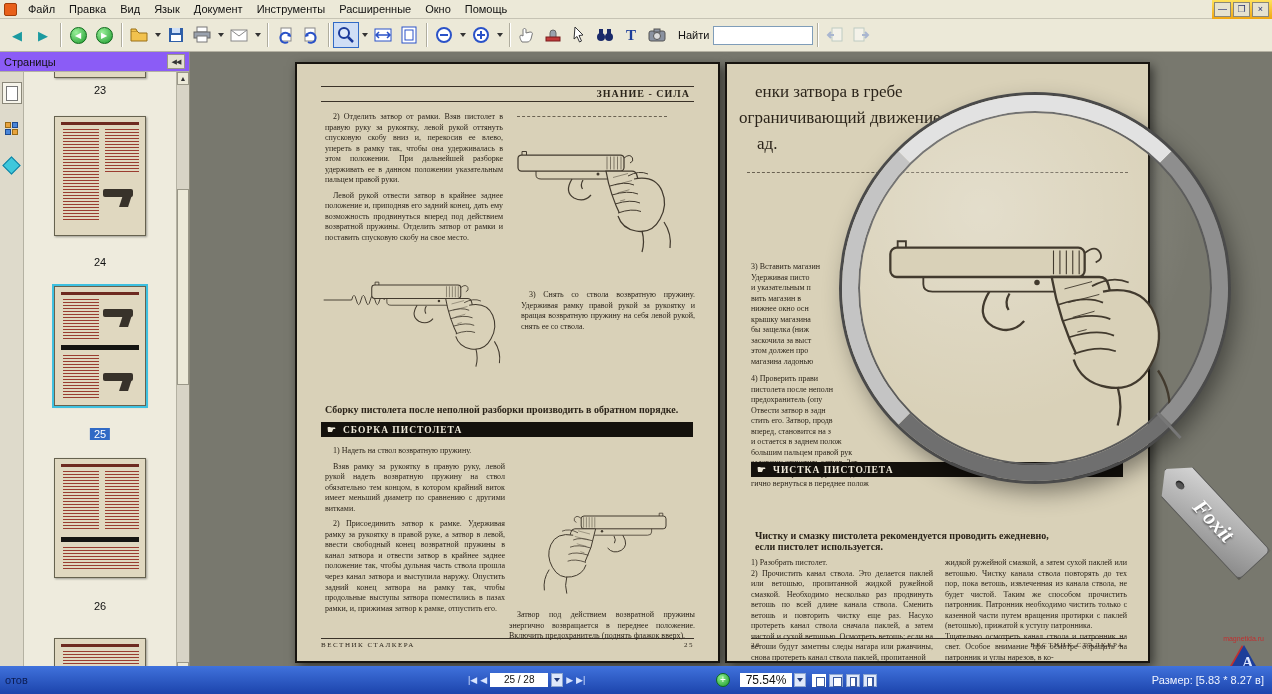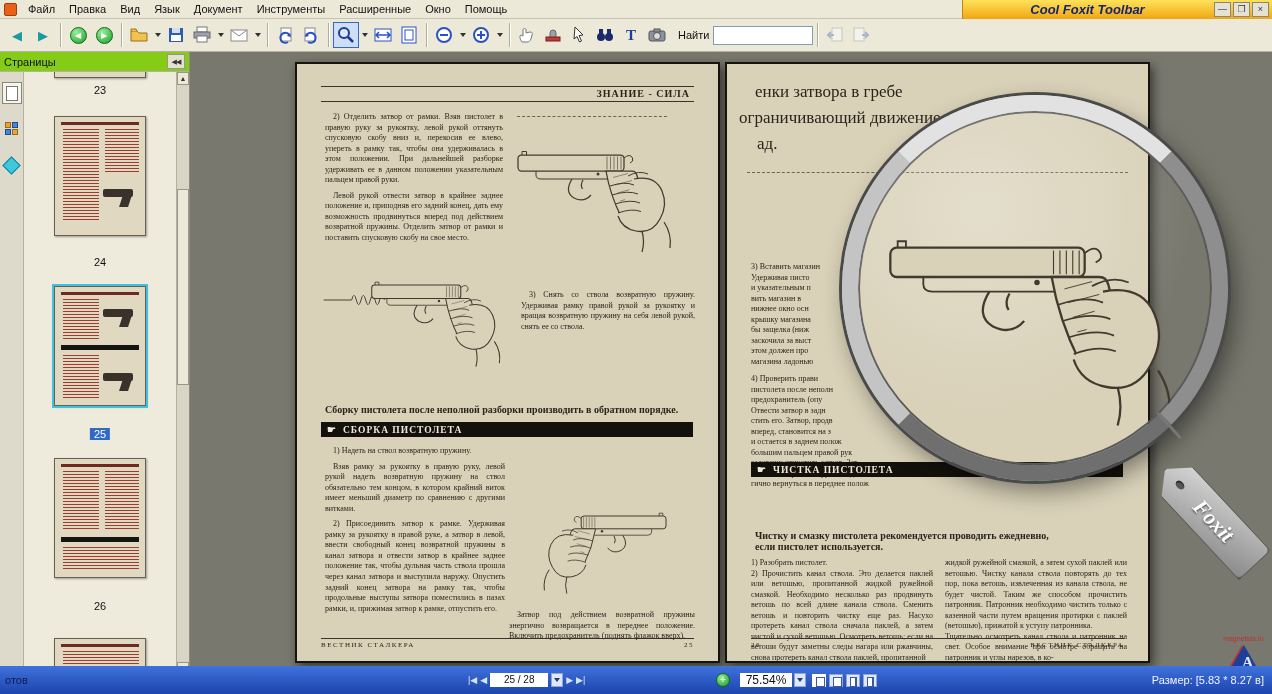--- a/index.html
+++ b/index.html
@@ -21,21 +21,21 @@
   .tb.pressed { border:1px solid #316ac5; background:#cfdef5; }
   .tb.disabled { opacity:.45; }
   .dd { width:11px; height:24px; display:flex; align-items:center; justify-content:center; color:#333; }
   .dd::after { content:""; border-left:3px solid transparent; border-right:3px solid transparent; border-top:4px solid #333; }
   .tsep { width:1px; height:24px; background:#b0ad9e; margin:0 4px; box-shadow:1px 0 0 #fff; }
   .findlabel { margin:0 4px 0 8px; color:#111; }
   .findinput { width:100px; height:19px; border:1px solid #7f9db9; background:#fff; font-size:11px; padding:0 3px; font-family:"Liberation Sans",sans-serif;}
 
   
   .sidebar { position:absolute; left:0; top:52px; width:190px; bottom:19px; background:#eeebdd; border-right:1px solid #8f8c7d; display:flex; flex-direction:column; z-index:10;}
-  .sb-header { height:20px; background:#84cc16; border-bottom:1px solid #b4b1a2; display:flex; align-items:center; justify-content:space-between; padding:0 4px; }
+  .sb-header { height:20px; background:#8b5cf6; border-bottom:1px solid #b4b1a2; display:flex; align-items:center; justify-content:space-between; padding:0 4px; }
   .sb-title { font-size:11px; color:#111; }
   .collapse-btn { width:18px; height:15px; border:1px solid #9a9788; background:#e4e1d0; font-size:7px; color:#333; text-align:center; line-height:13px; letter-spacing:-1px;}
   .sb-body { flex:1; display:flex; overflow:hidden; }
   .iconstrip { width:24px; background:#dedacb; border-right:1px solid #b4b1a2; padding-top:10px; display:flex; flex-direction:column; align-items:center; gap:14px;}
   .stripbtn { width:20px; height:22px; display:flex; align-items:center; justify-content:center; border:1px solid transparent;}
   .stripbtn.active { border:1px solid #8a8778; background:#f6f4ea; }
   .ic-page { width:12px; height:15px; background:#fff; border:1px solid #777; }
   .ic-grid { width:14px; height:14px; display:grid; grid-template-columns:6px 6px; grid-template-rows:6px 6px; gap:1px; }
   .ic-grid span { background:#e8a33c; border:1px solid #9a6a14; }
   .ic-grid span:nth-child(2), .ic-grid span:nth-child(3){ background:#4a86d8; border-color:#1d4a90;}
@@ -141,21 +141,20 @@
     <span class="menuitem">Файл</span>
     <span class="menuitem">Правка</span>
     <span class="menuitem">Вид</span>
     <span class="menuitem">Язык</span>
     <span class="menuitem">Документ</span>
     <span class="menuitem">Инструменты</span>
     <span class="menuitem">Расширенные</span>
     <span class="menuitem">Окно</span>
     <span class="menuitem">Помощь</span>
     <span class="menubar-spacer"></span>
-    <span class="brandbanner">Cool Foxit Toolbar</span>
     <span class="winbtns">
       <span class="winbtn">—</span>
       <span class="winbtn">❐</span>
       <span class="winbtn">×</span>
     </span>
   </div>
 
   <div class="toolbar">
     <span class="tb">
         <span class="glyph-teal">◀</span>

